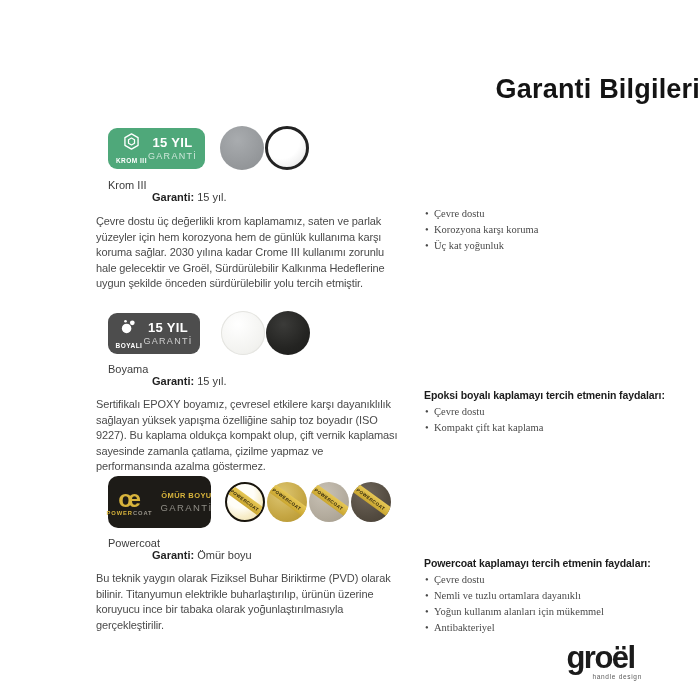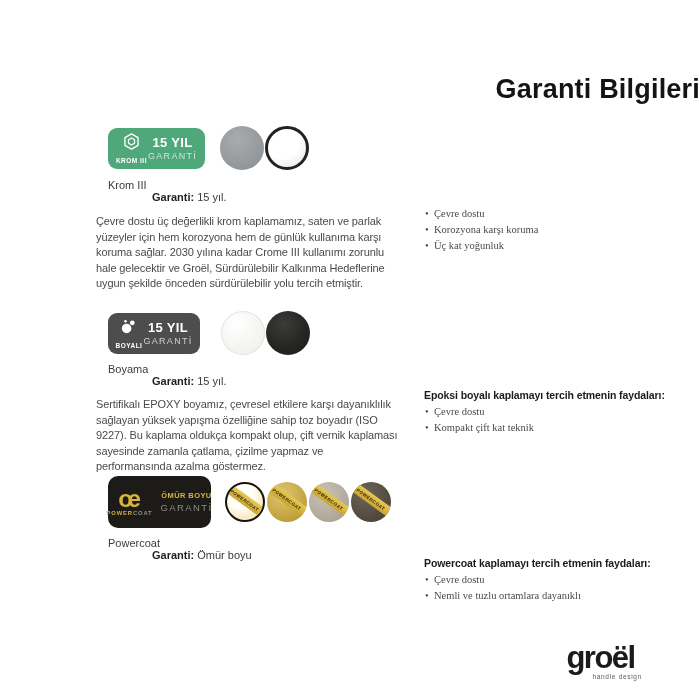--- a/index.html
+++ b/index.html
@@ -134,21 +134,21 @@
   <div class="prod-name" id="s2-name">Boyama</div>
   <div class="warranty" id="s2-war">
     <b>Garanti:</b>
     <span>15 yıl.</span>
   </div>
   <p class="desc" id="s2-desc">Sertifikalı EPOXY boyamız, çevresel etkilere karşı dayanıklılık sağlayan yüksek yapışma özelliğine sahip toz boyadır (ISO 9227). Bu kaplama oldukça kompakt olup, çift vernik kaplaması sayesinde zamanla çatlama, çizilme yapmaz ve performansında azalma göstermez.</p>
   <div class="benefits" id="r2">
     <h3>Epoksi boyalı kaplamayı tercih etmenin faydaları:</h3>
     <ul>
       <li>Çevre dostu</li>
-      <li>Kompakt çift kat teknik</li>
+      <li>Kompakt çift kat kaplama</li>
     </ul>
   </div>
 
   <div class="badge-row" id="s3-row">
     <div class="badge badge3">
       <div class="iconcol">
         <span class="oe">œ</span>
         <span class="pclabel"><span class="power">POWER</span><span class="coat">COAT</span></span>
       </div>
       <div class="iconcol">
@@ -167,25 +167,28 @@
       </div>
     <div class="pc-swatch pc4">
         <div class="ribbon">POWERCOAT</div>
       </div>
   </div>
   <div class="prod-name" id="s3-name">Powercoat</div>
   <div class="warranty" id="s3-war">
     <b>Garanti:</b>
     <span>Ömür boyu</span>
   </div>
+  <p class="desc" id="s3-desc">Bu teknik yaygın olarak Fiziksel Buhar Biriktirme (PVD) olarak bilinir. Titanyumun elektrikle buharlaştırılıp, ürünün üzerine koruyucu ince bir tabaka olarak yoğunlaştırılmasıyla gerçekleştirilir.</p>
   <div class="benefits" id="r3">
     <h3>Powercoat kaplamayı tercih etmenin faydaları:</h3>
     <ul>
       <li>Çevre dostu</li>
       <li>Nemli ve tuzlu ortamlara dayanıklı</li>
+      <li>Yoğun kullanım alanları için mükemmel</li>
+      <li>Antibakteriyel</li>
     </ul>
   </div>
 
   <div class="brand">
     <div class="name">groël</div>
     <div class="tag">handle design</div>
   </div>
 
 </div>
 

